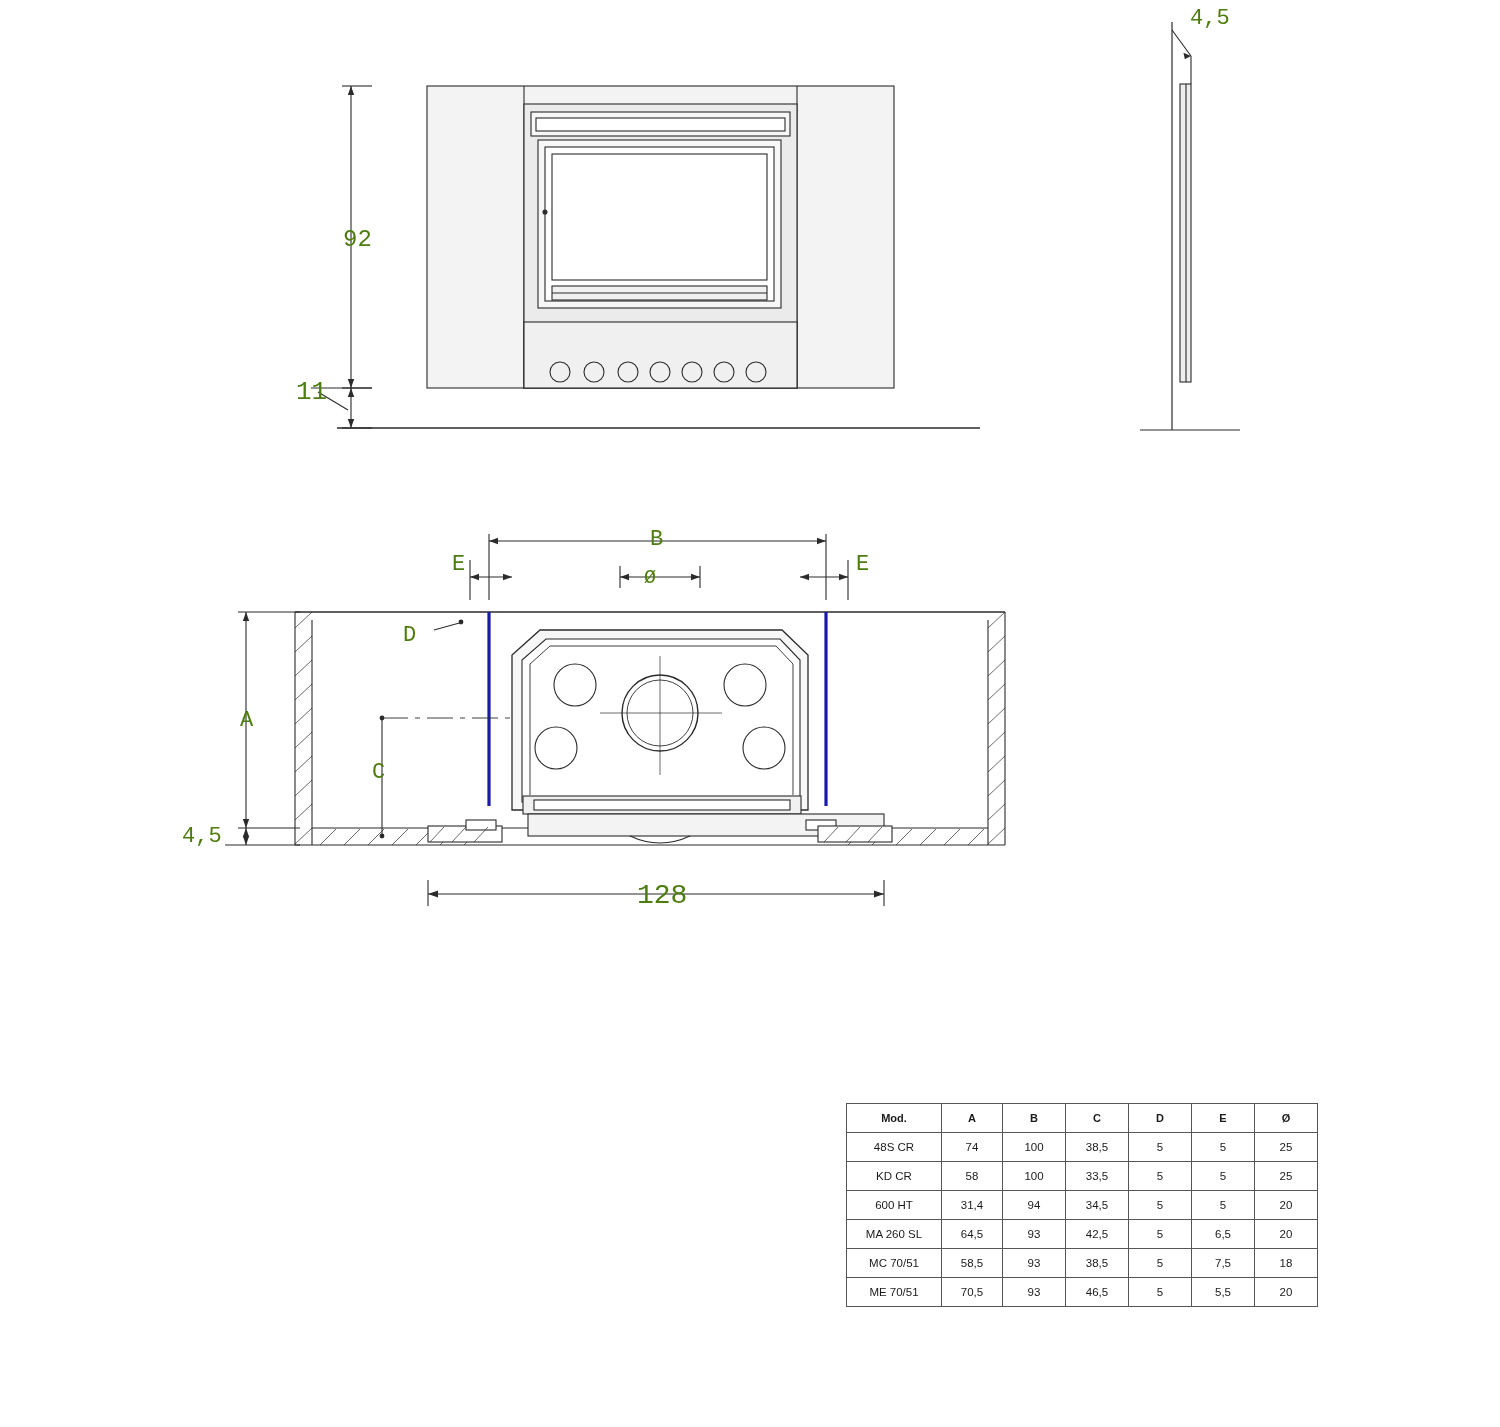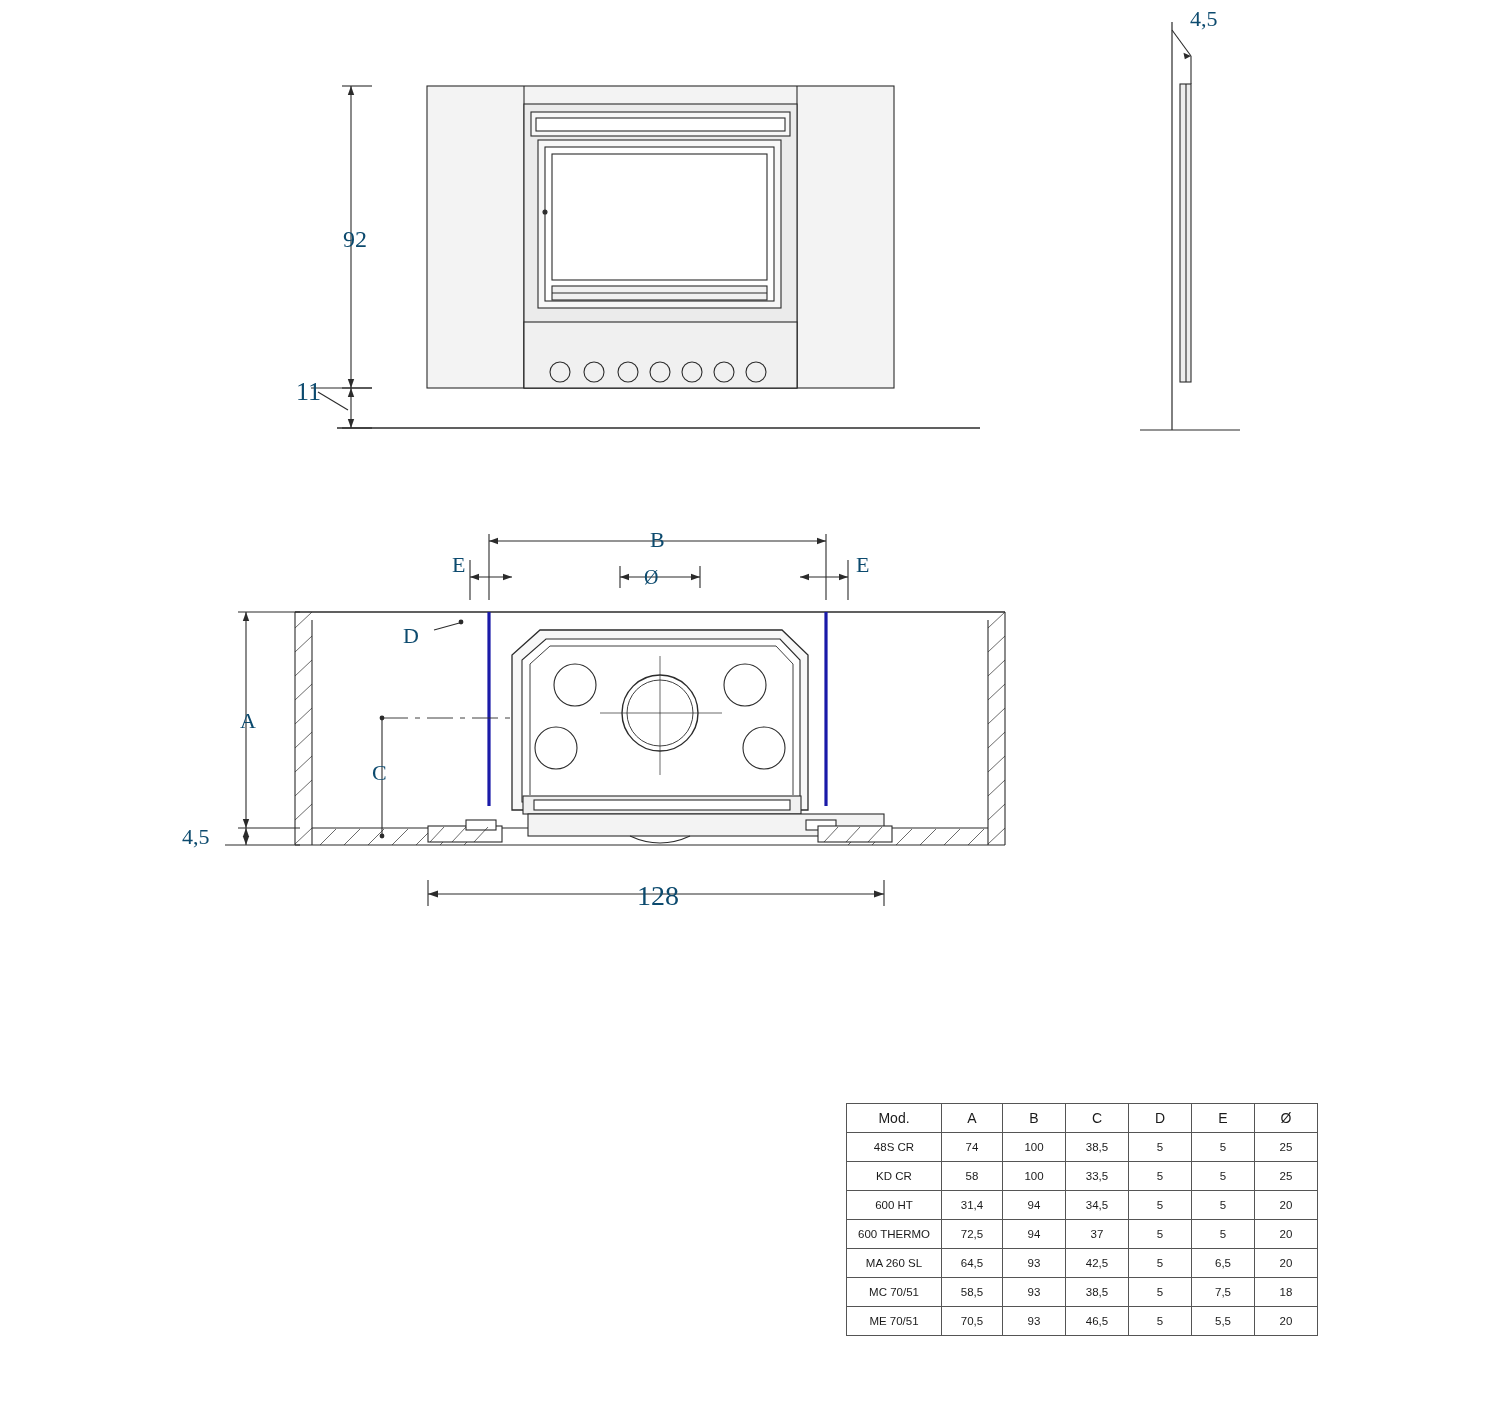--- a/index.html
+++ b/index.html
@@ -1,32 +1,32 @@
 <!DOCTYPE html>
 <html><head>
 <meta charset="utf-8">
 <style>
   html,body{margin:0;padding:0;background:#ffffff;}
   body{width:1500px;height:1427px;position:relative;font-family:"Liberation Sans",sans-serif;color:#1a1a1a;overflow:hidden;}
   .stage{position:absolute;left:0;top:0;width:1500px;height:1427px;}
   svg.draw{position:absolute;left:0;top:0;width:1500px;height:1427px;}
-  .lbl{position:absolute;font-family:Liberation Serif, serif;color:#0c4a6e;white-space:nowrap;}
+  .lbl{position:absolute;font-family:Liberation Mono, monospace;color:#4d7c0f;white-space:nowrap;}
 
   
   .spec-table{position:absolute;left:846px;top:1103px;border-collapse:collapse;}
   .spec-table th,.spec-table td{
     border:1px solid #555;
     font-family:"Liberation Sans",sans-serif;
     font-size:11.5px;
     text-align:center;
     color:#1a1a1a;
     height:28px;
     padding:0;
   }
-  .spec-table th{font-weight:normal;font-size:14px;margin-left:12px;}
+  .spec-table th{font-weight:bold;font-size:11px;margin-left:12px;}
   .spec-table .c0{width:94px;}
   .spec-table .c1{width:60px;}
   .spec-table .c2{width:62px;}
   .spec-table .c3{width:62px;}
   .spec-table .c4{width:62px;}
   .spec-table .c5{width:62px;}
   .spec-table .c6{width:62px;}
 </style>
 </head>
 <body>
@@ -274,29 +274,20 @@
       <tr>
         <td>600 HT</td>
         <td>31,4</td>
         <td>94</td>
         <td>34,5</td>
         <td>5</td>
         <td>5</td>
         <td>20</td>
       </tr>
       <tr>
-        <td>600 THERMO</td>
-        <td>72,5</td>
-        <td>94</td>
-        <td>37</td>
-        <td>5</td>
-        <td>5</td>
-        <td>20</td>
-      </tr>
-      <tr>
         <td>MA 260 SL</td>
         <td>64,5</td>
         <td>93</td>
         <td>42,5</td>
         <td>5</td>
         <td>6,5</td>
         <td>20</td>
       </tr>
       <tr>
         <td>MC 70/51</td>

